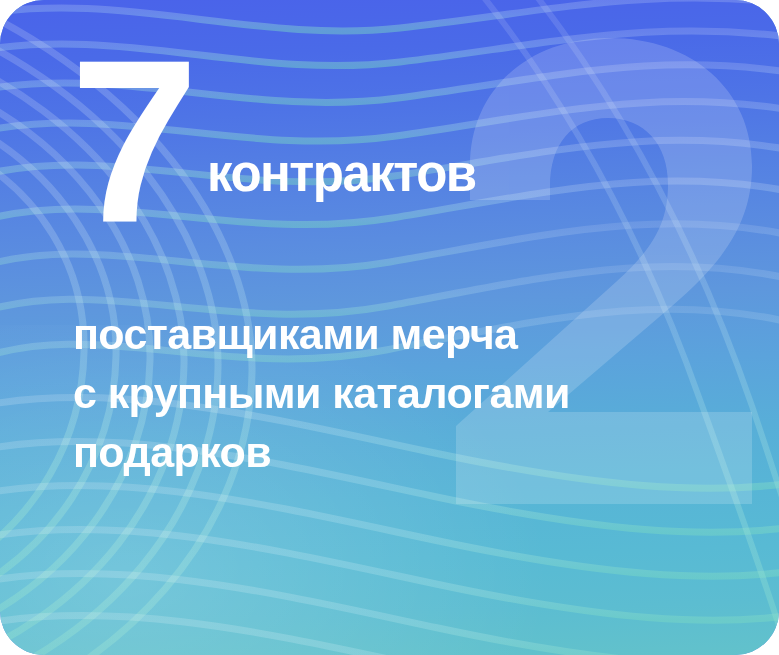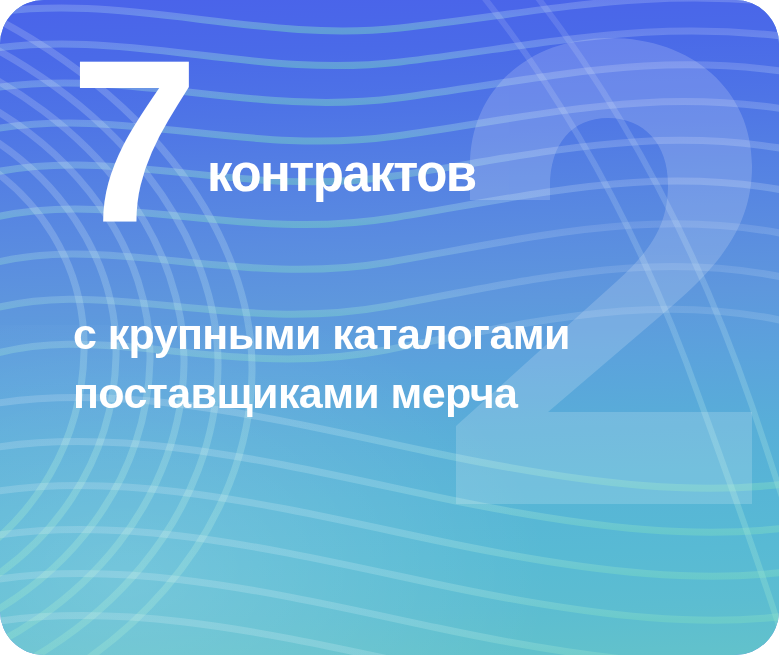--- a/index.html
+++ b/index.html
@@ -182,18 +182,19 @@
   <div class="sheen"></div>
 
   <div class="content">
 
     <div class="headline">
       <span class="big-number">7</span>
       <span class="headline-word">контрактов</span>
     </div>
 
     <div class="body-text">
+      <span class="line">поставщиками мерча</span>
       <span class="line">с крупными каталогами</span>
-      <span class="line">поставщиками мерча</span>
+      <span class="line">подарков</span>
     </div>
 
   </div>
 </div>
 
 </body></html>

